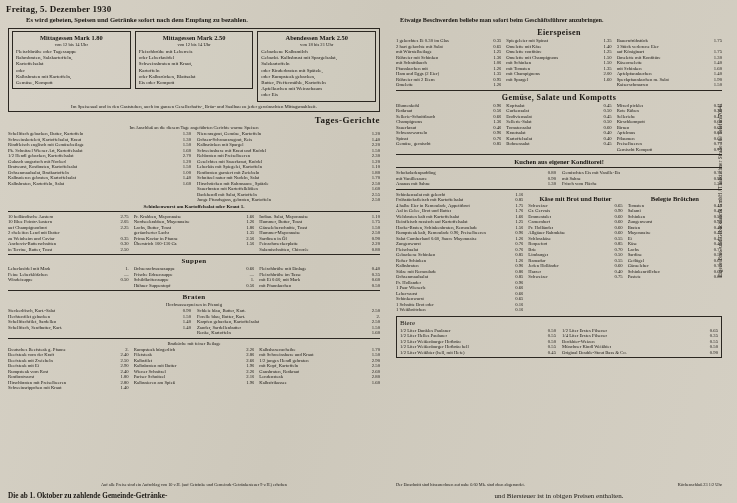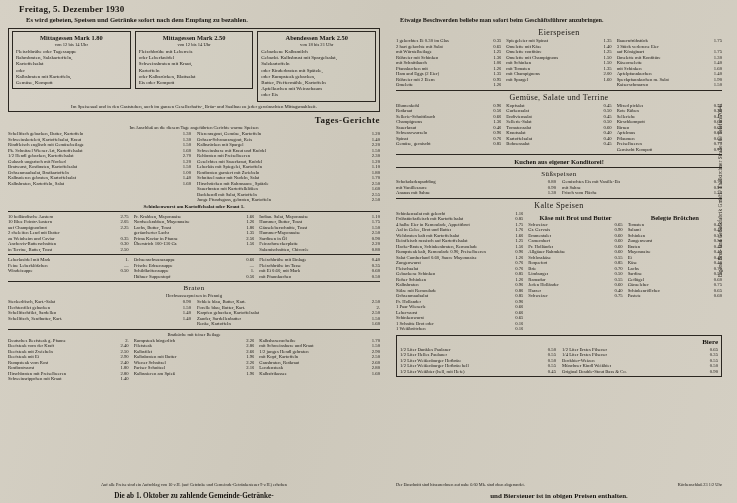--- a/index.html
+++ b/index.html
@@ -15,21 +15,21 @@
     width:737px;height:503px;
     background:#d2cdc1;
     box-sizing:border-box;
   }
   .paper{
     position:absolute;
     left:0;top:0;right:0;bottom:0;
     background:linear-gradient(105deg,#d6d1c5 0%,#cdc8bb 45%,#d4cfc3 100%);
   }
   .hdr-date{
-    position:absolute;left:19px;top:4px;
+    position:absolute;left:6px;top:4px;
     font-size:9px;font-weight:bold;letter-spacing:.2px;
   }
   .hdr-note{
     position:absolute;left:26px;top:16px;
     font-size:6.6px;font-weight:bold;
   }
   .hdr-right{
     position:absolute;left:400px;top:16px;
     font-size:6.2px;font-weight:bold;
   }
@@ -55,21 +55,21 @@
   }
   .box-inner{border:1px solid #2b2721;padding:2px 3px;}
   .menus{display:flex;gap:4px;}
   .menus > div{flex:1;}
   .mtitle{font-size:6.4px;font-weight:bold;text-align:center;margin-bottom:1px;}
   .msub{font-size:4.6px;text-align:center;margin-bottom:2px;}
   .mline{font-size:5px;line-height:6.2px;}
   .mfoot{font-size:4.8px;text-align:center;margin-top:2px;line-height:5.6px;}
 
   .sect-title{
-    text-align:center;font-weight:normal;font-size:8px;
+    text-align:center;font-weight:bold;font-size:8px;
     margin:2px 0 1px 0;letter-spacing:.4px;
   }
   .sect-title.sm{font-size:7px;}
   .sect-sub{text-align:center;font-size:4.6px;margin-bottom:1px;}
 
   .twocol{display:flex;gap:6px;}
   .twocol > .c{flex:1;}
   .threecol{display:flex;gap:5px;}
   .threecol > .c{flex:1;}
 
@@ -83,39 +83,39 @@
   ul.items li .p{padding-left:3px;}
 
   .rule{border-top:1px solid #2b2721;margin:2px 0;}
 
   .block-title{
     font-weight:bold;font-size:6.6px;text-align:center;
     margin:3px 0 1px 0;
   }
 
   .boxed{border:1px solid #2b2721;padding:2px 3px;margin-top:3px;}
-  .beer-head{font-weight:bold;font-size:7px;text-align:right;}
+  .beer-head{font-weight:normal;font-size:7px;text-align:left;}
   .beer-cols{display:flex;gap:6px;margin-top:1px;}
   .beer-cols > .c{flex:1;}
 
   .footline{
     position:absolute;left:8px;bottom:16px;width:372px;
     font-size:4.3px;text-align:center;
   }
   .footbold{
     position:absolute;left:8px;bottom:3px;width:372px;
-    font-size:7.2px;font-weight:bold;text-align:center;
+    font-size:7.2px;font-weight:bold;text-align:left;
   }
   .rfootline{
     position:absolute;left:396px;bottom:16px;width:326px;
     font-size:4.3px;display:flex;justify-content:space-between;
   }
   .rfootbold{
     position:absolute;left:396px;bottom:3px;width:326px;
-    font-size:7px;font-weight:bold;text-align:center;
+    font-size:7px;font-weight:normal;text-align:center;
   }
   .tg-head{text-align:right;font-weight:bold;font-size:9px;letter-spacing:.5px;}
   .tg-sub{text-align:center;font-size:4.6px;margin-bottom:1px;}
   .strike-note{text-align:center;font-size:5px;font-weight:bold;margin-top:1px;}
   .dense li{font-size:4.5px;line-height:5.2px;}
 </style>
 </head>
 <body>
 
 <div class="page">
@@ -368,20 +368,21 @@
             </li>
           <li>
               <span class="n">Salamischnitten, Chicorée</span>
               <span class="p">0.80</span>
             </li>
         </ul>
       </div>
     </div>
     <div class="rule"></div>
 
+    <div class="sect-title sm">Suppen</div>
     <div class="threecol">
       <div class="c">
         <ul class="items">
           <li>
               <span class="n">Leberknödel mit Mark</span>
               <span class="p">1.</span>
             </li>
           <li>
               <span class="n">Feine Leberklößchen</span>
               <span class="p">—</span>
@@ -706,21 +707,21 @@
             </li>
           <li>
               <span class="n">Kaiserschmarren</span>
               <span class="p">1.50</span>
             </li>
         </ul>
       </div>
     </div>
     <div class="rule"></div>
 
-    <div class="sect-title">Gemüse, Salate und Terrine</div>
+    <div class="sect-title">Gemüse, Salate und Kompotts</div>
     <div class="threecol">
       <div class="c">
         <ul class="items">
           <li>
               <span class="n">Blumenkohl</span>
               <span class="p">0.90</span>
             </li>
           <li>
               <span class="n">Rotkraut</span>
               <span class="p">0.50</span>
@@ -826,21 +827,20 @@
               <span class="p">0.75</span>
             </li>
         </ul>
       </div>
     </div>
     <div class="rule"></div>
 
     <div class="block-title">Kuchen aus eigener Konditorei!</div>
     <div class="rule"></div>
 
-    <div class="sect-title sm">Süßspeisen</div>
     <div class="twocol">
       <div class="c">
         <ul class="items">
           <li>
               <span class="n">Schokoladenpudding</span>
               <span class="p">0.80</span>
             </li>
           <li>
               <span class="n">mit Vanillesauce</span>
               <span class="p">0.90</span>
@@ -863,21 +863,20 @@
             </li>
           <li>
               <span class="n">Frisch vom Fläche</span>
               <span class="p">1.20</span>
             </li>
         </ul>
       </div>
     </div>
     <div class="rule"></div>
 
-    <div class="sect-title">Kalte Speisen</div>
     <div class="threecol">
       <div class="c" style="flex:1.35">
         <ul class="items dense">
           <li>
               <span class="n">Schinkensalat mit gekocht</span>
               <span class="p">1.10</span>
             </li>
           <li>
               <span class="n">Frühstücksfleisch mit Kartoffelsalat</span>
               <span class="p">0.85</span>

